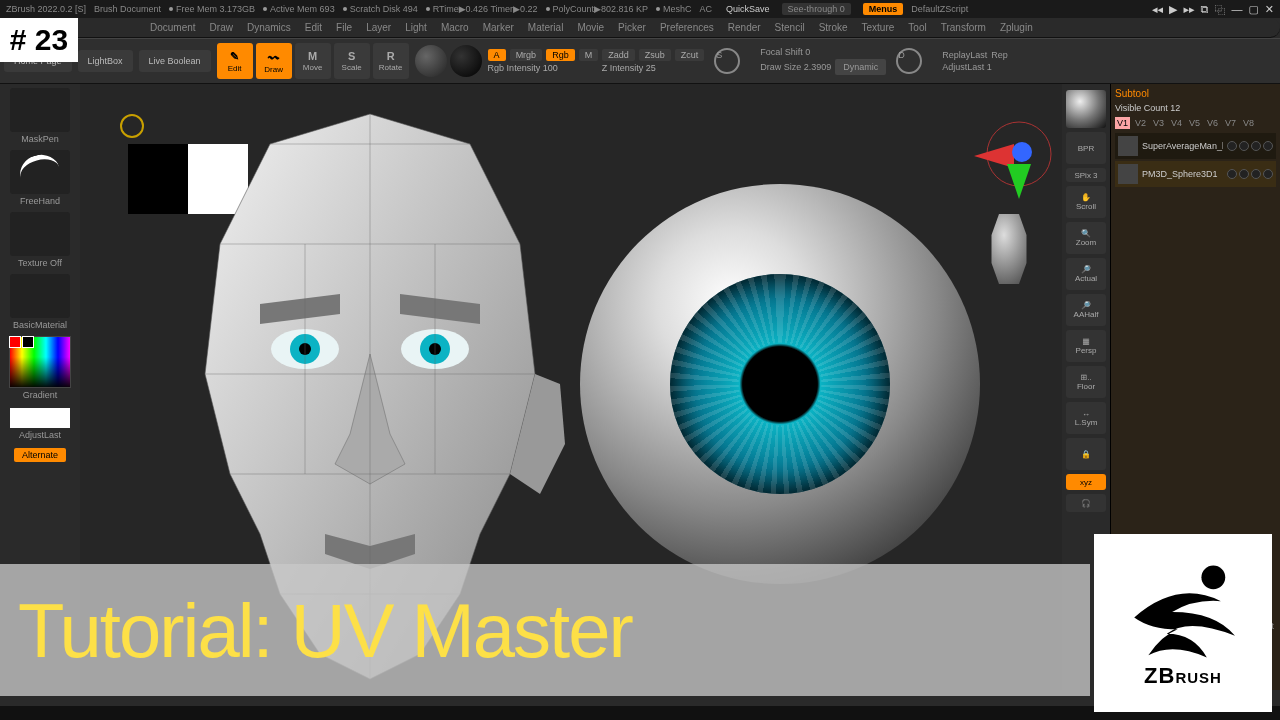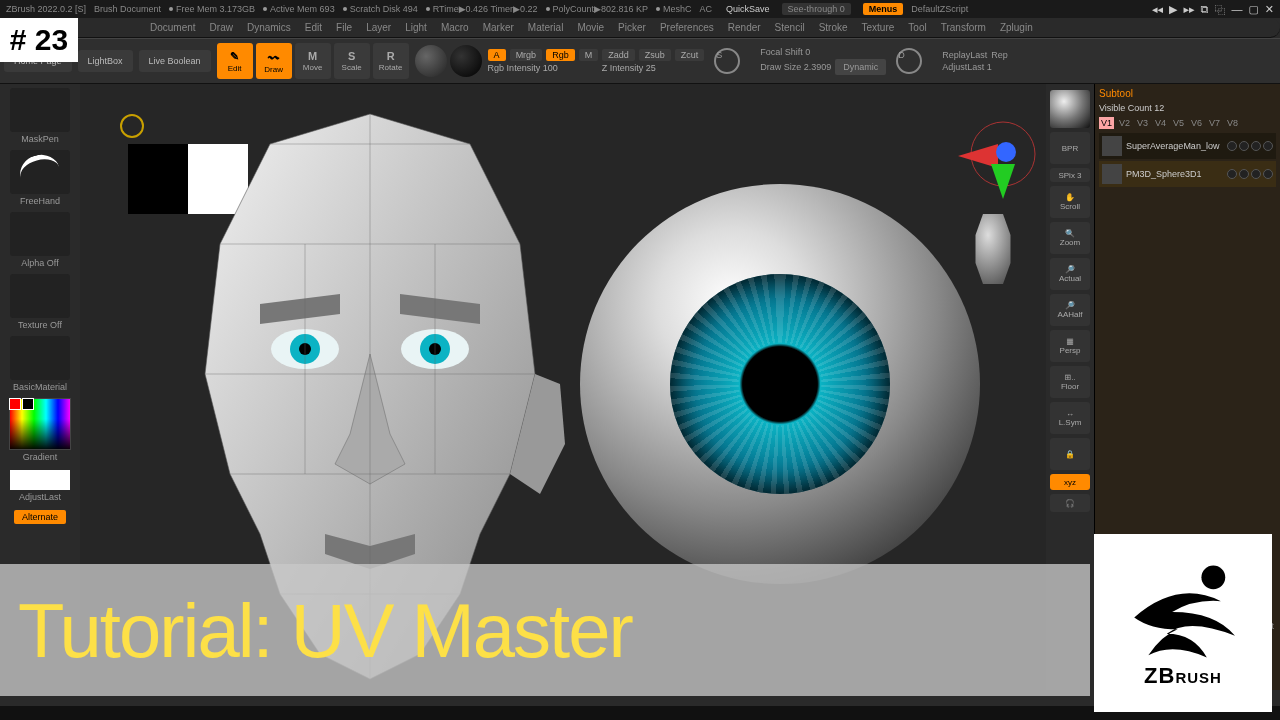--- a/index.html
+++ b/index.html
@@ -75,21 +75,21 @@
 .nav-gizmo{position:absolute;top:30px;right:8px;width:90px;height:200px;}
 .nav-head{position:absolute;top:100px;right:20px;width:50px;height:70px;background:radial-gradient(ellipse at 40% 30%,#ddd,#888 50%,#333);clip-path:polygon(30% 0,70% 0,85% 30%,85% 70%,70% 100%,30% 100%,15% 70%,15% 30%);}
 
 
 .rightnav{width:48px;background:#2a2a2a;display:flex;flex-direction:column;align-items:center;gap:4px;padding-top:6px;}
 .rn{width:40px;height:32px;background:#333;border-radius:3px;display:flex;flex-direction:column;align-items:center;justify-content:center;color:#aaa;font-size:8px;}
 .rn.sphere{background:radial-gradient(circle at 35% 30%,#eee,#777 50%,#111);height:38px;}
 .rn.xyz{background:#ff8a00;color:#000;height:16px;}
 
 
-.subtool-panel{width:186px;background:#2b2318;color:#ccc;padding:4px;font-size:10px;border-left:1px solid #000;}
+.subtool-panel{width:170px;background:#2b2318;color:#ccc;padding:4px;font-size:10px;border-left:1px solid #000;}
 .sp-head{color:#ff8a00;font-size:10px;margin-bottom:4px;}
 .viscount{font-size:9px;color:#ccc;margin-bottom:4px;}
 .vtabs{display:flex;gap:3px;margin-bottom:4px;}
 .vtab{font-size:9px;color:#888;padding:1px 2px;}
 .vtab.on{background:#fca5a5;color:#000;border-radius:0;}
 .st-item{height:26px;background:#1f1a10;margin-bottom:2px;display:flex;align-items:center;gap:4px;padding:0 3px;}
 .st-item.sel{background:#3a2d14;}
 .st-thumb{width:20px;height:20px;background:#444;}
 .st-name{font-size:9px;color:#ccc;flex:1;white-space:nowrap;overflow:hidden;}
 .st-toggles{display:flex;gap:2px;}
@@ -254,24 +254,20 @@
     <div class="pal">
         <div class="sw brush-mask"></div>
         <div class="lab">MaskPen</div>
       </div>
     <div class="pal">
         <div class="sw freehand"></div>
         <div class="lab">FreeHand</div>
       </div>
     <div class="pal">
         <div class="sw"></div>
-        <div class="lab">Alpha Off</div>
-      </div>
-    <div class="pal">
-        <div class="sw"></div>
         <div class="lab">Texture Off</div>
       </div>
     <div class="pal">
         <div class="sw matball"></div>
         <div class="lab">BasicMaterial</div>
       </div>
     <div class="pal">
         <div class="color-picker">
           <div class="color-sq r"></div>
           <div class="color-sq k"></div>

